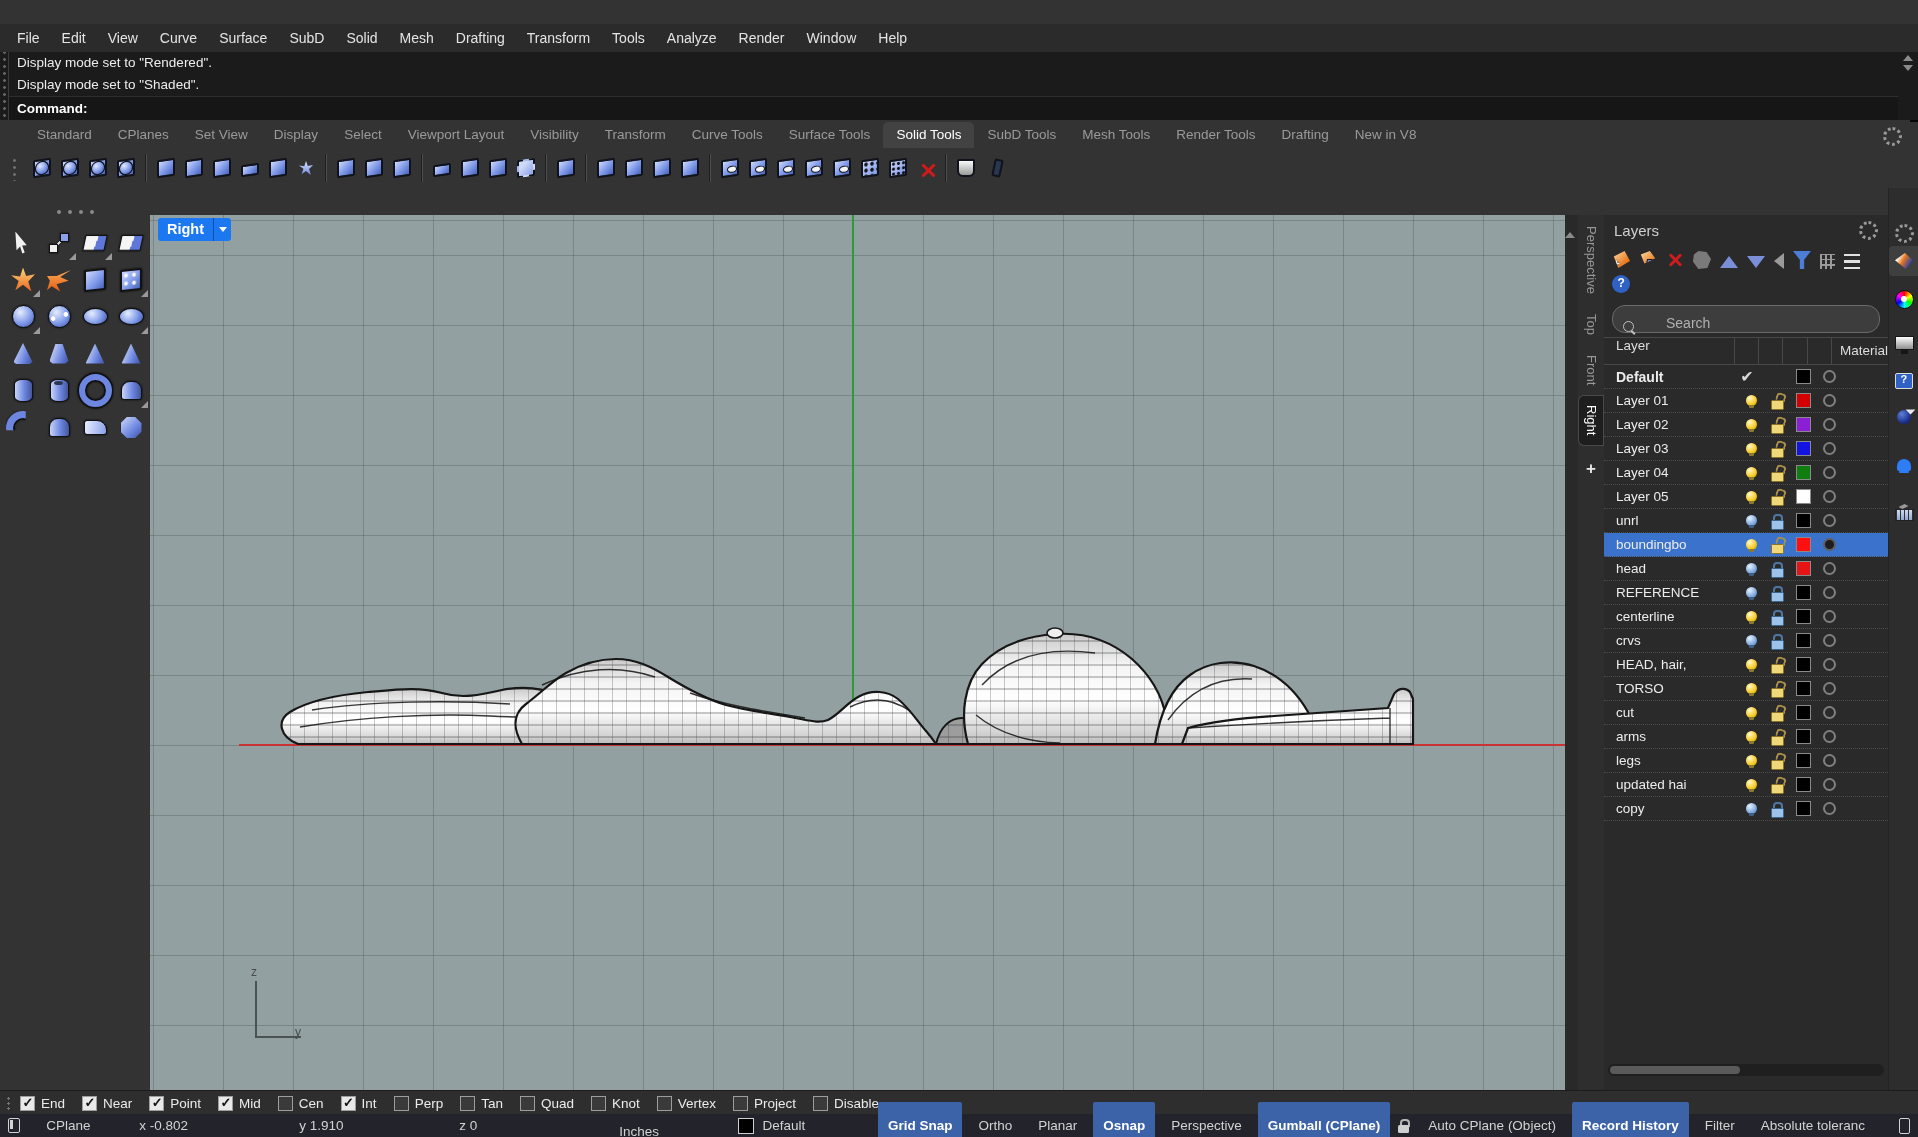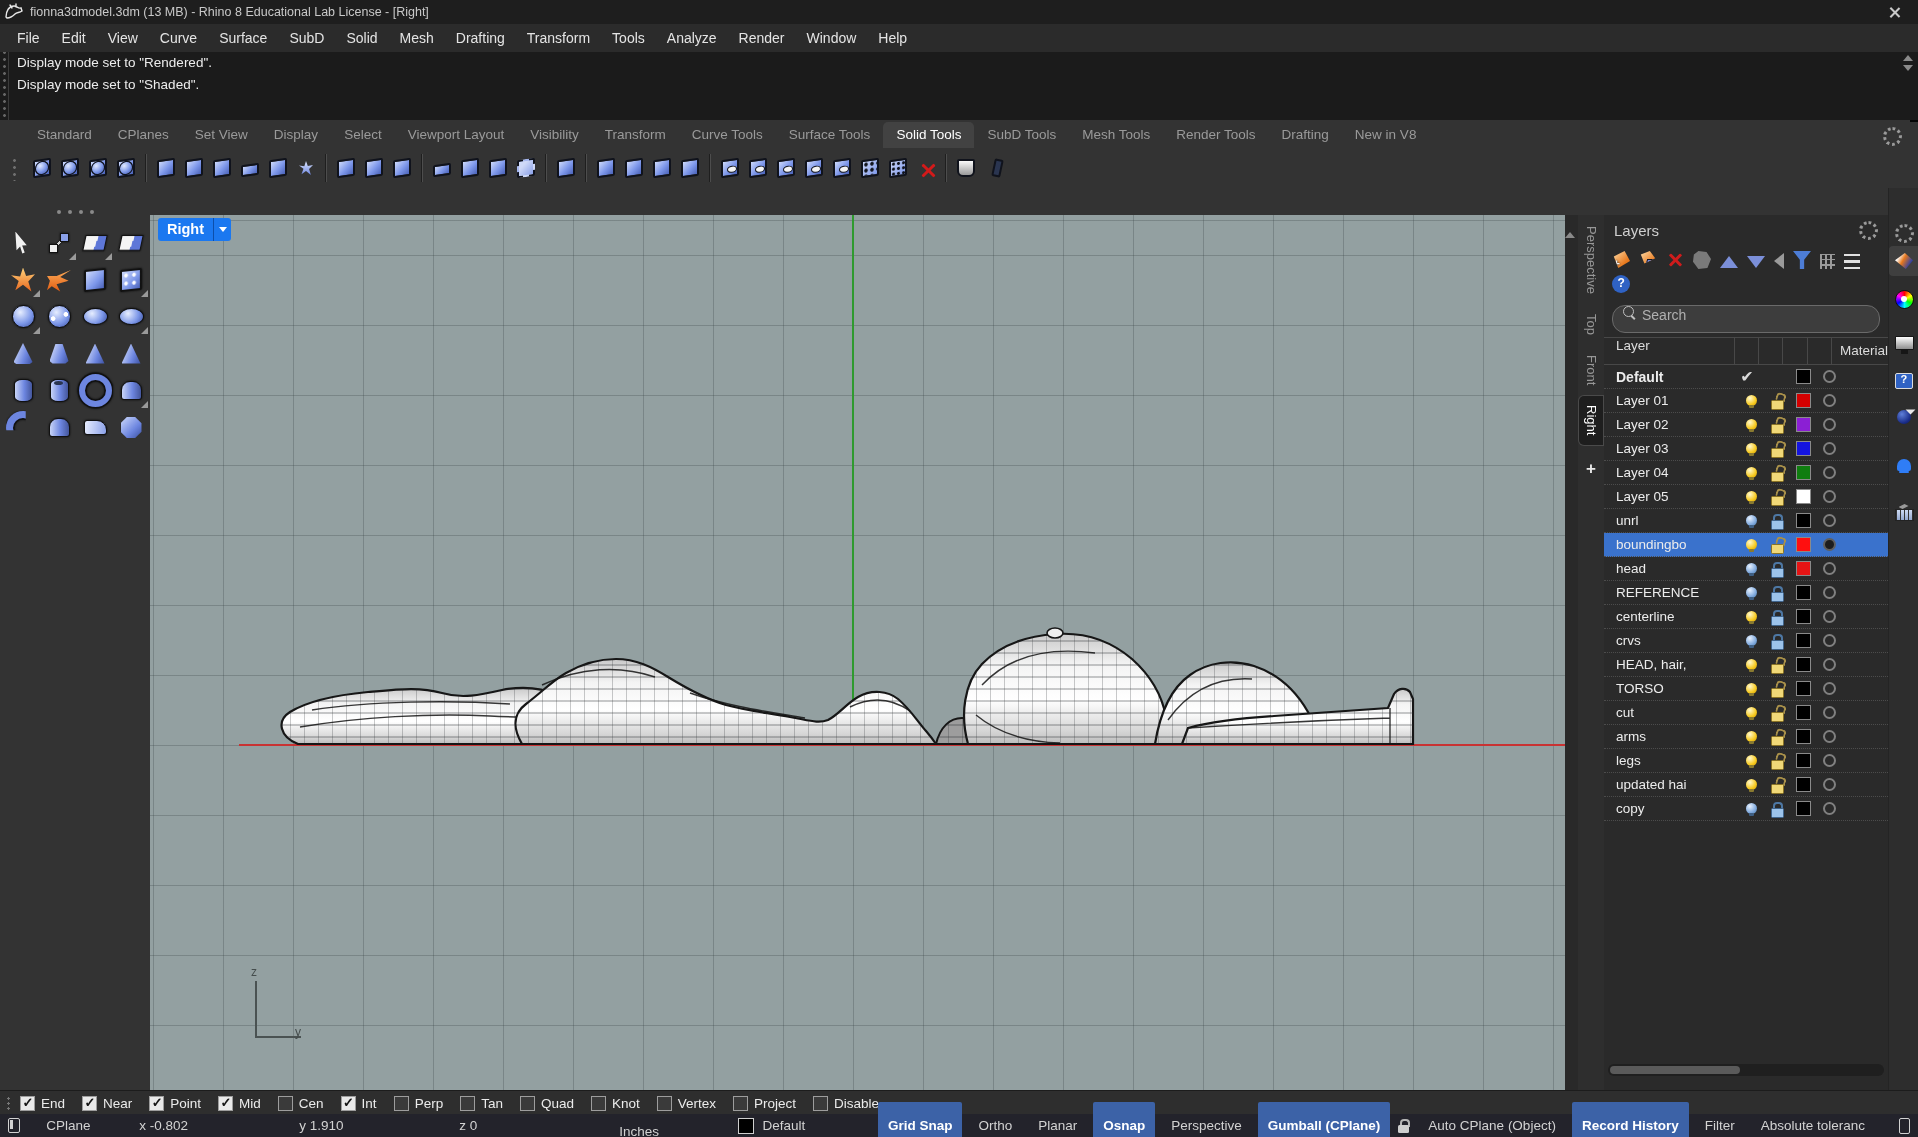--- a/index.html
+++ b/index.html
@@ -136,21 +136,21 @@
   .lt-del::before,.lt-del::after{content:"";position:absolute;left:8px;top:1px;width:3px;height:16px;background:#cf1c1c;border-radius:1px;}
   .lt-del::before{transform:rotate(45deg);} .lt-del::after{transform:rotate(-45deg);}
   .lt-blob{background:#8f8f8f;clip-path:polygon(30% 0,75% 5%,100% 45%,80% 95%,30% 100%,0 60%,5% 20%);opacity:.8;}
   .lt-up{width:0;height:0;border-left:9px solid transparent;border-right:9px solid transparent;border-bottom:12px solid #7b8fd9;margin-top:3px;}
   .lt-down{width:0;height:0;border-left:9px solid transparent;border-right:9px solid transparent;border-top:12px solid #7b8fd9;margin-top:3px;}
   .lt-left{width:0;height:0;border-top:8px solid transparent;border-bottom:8px solid transparent;border-right:10px solid #9a9a9a;margin-top:1px;}
   .lt-funnel{background:#4d7dd6;clip-path:polygon(0 0,100% 0,62% 48%,62% 100%,38% 100%,38% 48%);}
   .lt-grid{background-image:repeating-linear-gradient(to right,#9a9a9a 0 1.5px,transparent 1.5px 5px),repeating-linear-gradient(to bottom,#9a9a9a 0 1.5px,transparent 1.5px 5px);width:15px;height:15px;margin-top:2px;}
   .lt-menu{background-image:repeating-linear-gradient(to bottom,#e0e0e0 0 2.5px,transparent 2.5px 6.5px);width:16px;height:15px;margin-top:2px;}
   .lt-help{border-radius:50%;background:#2f62c4;} .lt-help::after{content:"?";position:absolute;left:5.5px;top:1px;color:#fff;font-weight:700;font-size:12px;}
-  .lp-search{margin:6px 8px 4px;height:26px;border-radius:13px;background:#3d3d3d;border:1px solid #6a6a6a;display:flex;align-items:flex-start;padding:0 10px;}
+  .lp-search{margin:6px 8px 4px;height:26px;border-radius:13px;background:#3d3d3d;border:1px solid #6a6a6a;display:flex;align-items:flex-end;padding:0 10px;gap:24px;}
   .mag{width:9px;height:9px;border:1.7px solid #c0c0c0;border-radius:50%;position:relative;flex:none;}
   .mag::after{content:"";position:absolute;left:8px;top:8px;width:5px;height:1.7px;background:#c0c0c0;transform:rotate(45deg);transform-origin:0 0;}
   .lp-search input{background:transparent;border:none;outline:none;color:#cfcfcf;font-size:14px;margin-left:6px;width:210px;font-family:"Liberation Sans",sans-serif;}
   .lp-search input::placeholder{color:#b0b0b0;opacity:1;}
   .lp-thead{display:flex;height:26px;border-top:1px solid #484848;border-bottom:1px solid #484848;font-size:13.5px;color:#dcdcdc;}
   .th-layer{width:126px;padding-left:12px;}
   .th-cell{width:25px;height:100%;border-left:1px solid #484848;}
   .th-mat{flex:1;border-left:1px solid #484848;padding-left:8px;line-height:26px;}
   #lrows{flex:1;overflow:hidden;position:relative;}
   .lrow{height:23px;display:flex;align-items:center;border-bottom:1px dotted #4c4c4c;font-size:13.5px;color:#ececec;}
@@ -219,31 +219,20 @@
   .sb-lock::before{content:"";position:absolute;left:2px;top:0;width:6px;height:6px;border:2px solid #b5b5b5;border-bottom:none;border-radius:4px 4px 0 0;}
   .sb-lock::after{content:"";position:absolute;left:0;top:6px;width:11px;height:8px;background:#cfcfcf;border-radius:1.5px;}
   .sb-trunc{width:122px;overflow:hidden;}
   .sb-end-icon{margin-left:auto;margin-right:8px;width:10px;height:14px;border:1.6px solid #d2d2d2;border-radius:2px;}
 </style>
 </head>
 <body>
 
 <div id="app">
 
-  <div id="titlebar">
-    <svg id="rhino-logo" viewBox="0 0 20 20">
-      <path d="M2,15 C2,9 5,4 10,4 C13,4 14,7 17,6 L18,9 C15,11 13,10 11,12 C9,14 6,16 3,16 Z M6,3 L8,6 M12,2 L12,5" stroke="#e8e8e8" stroke-width="1.4" fill="none" stroke-linecap="round"></path>
-    </svg>
-    <span class="title-text">fionna3dmodel.3dm (13 MB) - Rhino 8 Educational Lab License - [Right]</span>
-    <div class="win-btns" id="win-btns">
-        <span class="wc wc-minimize"></span>
-        <span class="wc wc-maximize"></span>
-        <span class="wc wc-close"></span>
-      </div>
-  </div>
 
   <div id="menubar">
       <div class="menu-item">File</div>
       <div class="menu-item">Edit</div>
       <div class="menu-item">View</div>
       <div class="menu-item">Curve</div>
       <div class="menu-item">Surface</div>
       <div class="menu-item">SubD</div>
       <div class="menu-item">Solid</div>
       <div class="menu-item">Mesh</div>
@@ -256,20 +245,21 @@
       <div class="menu-item">Help</div>
     </div>
 
   <div id="cmdarea">
     <div class="cmd-grip"></div>
     <div class="cmd-body">
       <div id="cmd-history">
           <div class="cmd-line">Display mode set to "Rendered".</div>
           <div class="cmd-line">Display mode set to "Shaded".</div>
         </div>
+      <div class="cmd-prompt">Command:</div>
     </div>
     <div class="cmd-side">
       <span class="mini-arrow up"></span>
       <span class="mini-arrow down"></span>
     </div>
   </div>
 
   <div id="tabrow">
     <div class="ttab">Standard</div>
       <div class="ttab">CPlanes</div>

